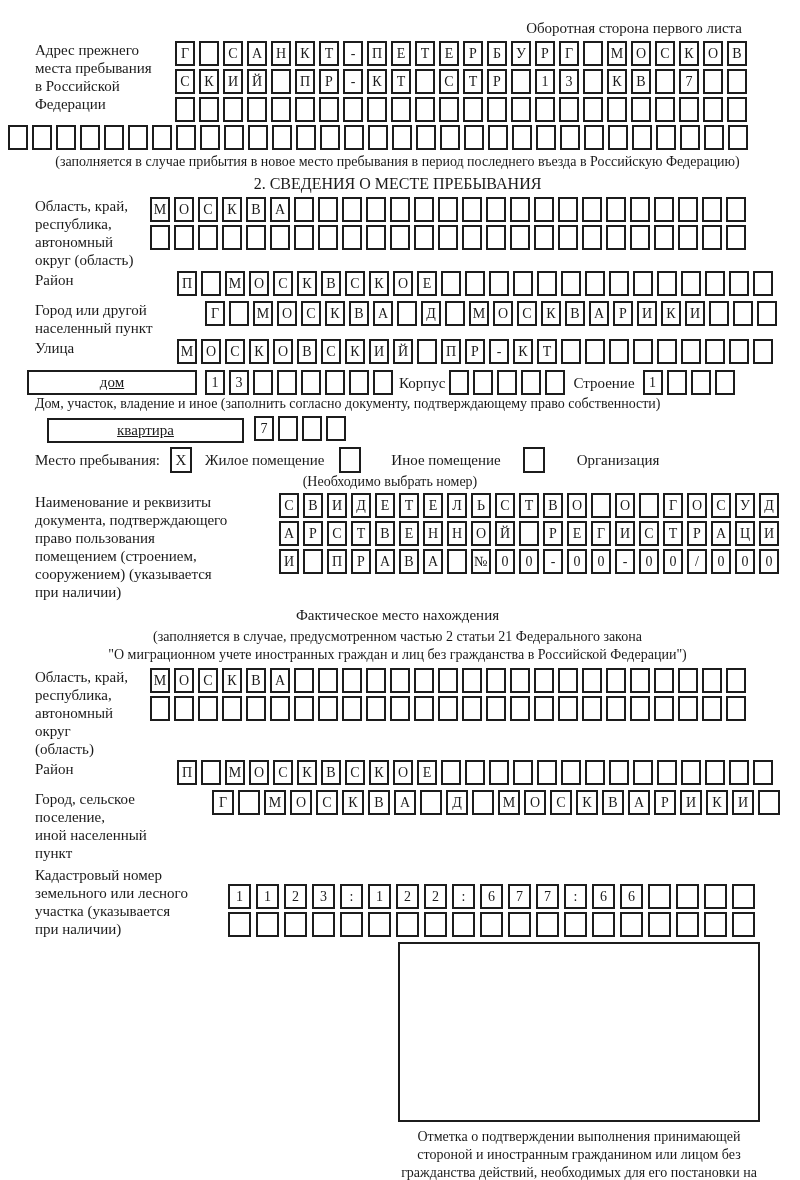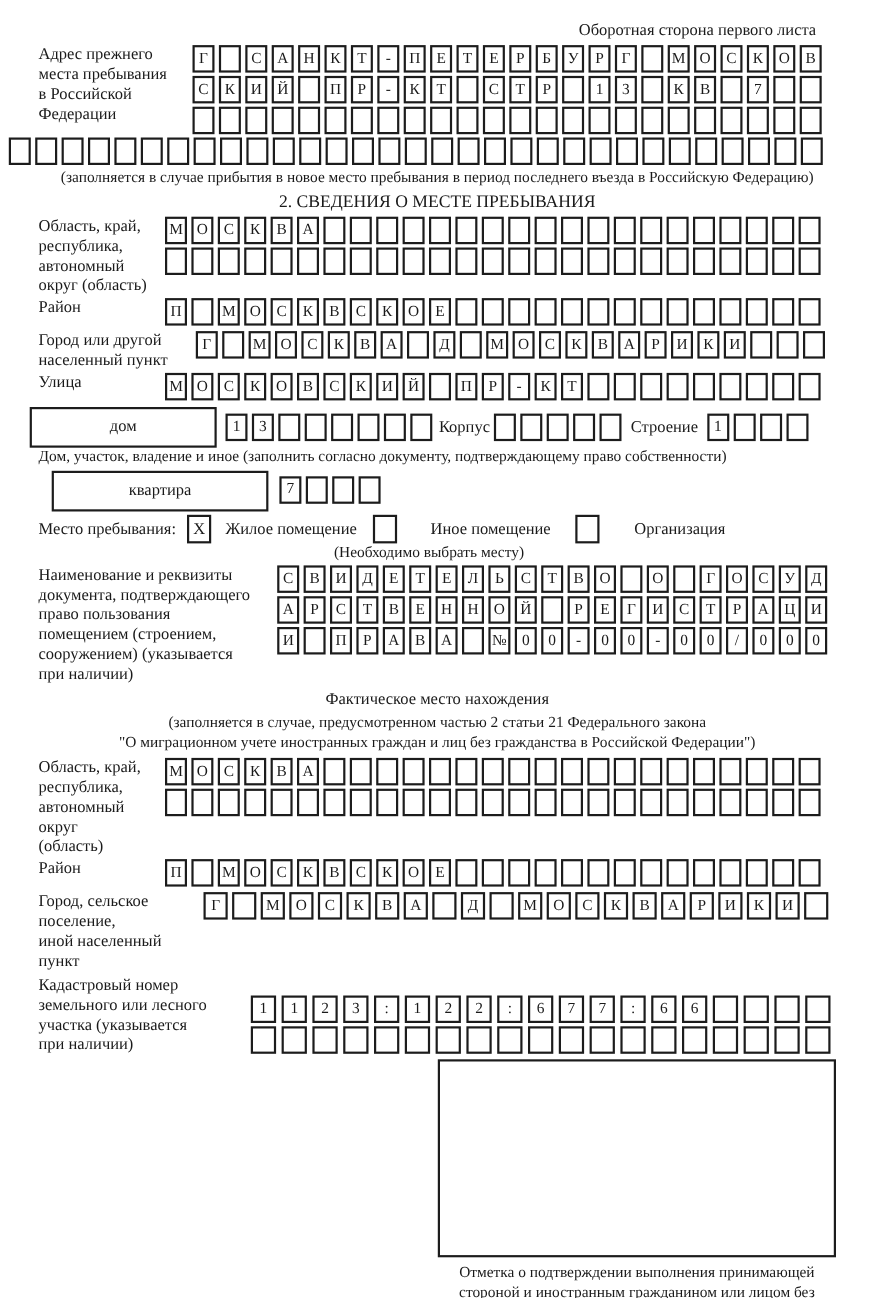--- a/index.html
+++ b/index.html
@@ -24,34 +24,34 @@
     font-size:14px; line-height:1; background:#fff;
   }
   .cell.wide { width:22px; }
   .cell.cad  { width:23px; margin-right:5px; }
 
   .note { font-size:14px; line-height:18px; }
   .note-center { text-align:center; }
   .sec-title { text-align:center; font-weight:normal; font-size:16px; margin-top:4px; margin-bottom:4px; }
 
   .labelbox {
-    border:2px solid #1c1c1c; height:37px; flex:none;
-    display:flex; align-items:center; justify-content:center; font-size:15px; background:#fff;
+    border:2px solid #1c1c1c; height:25px; flex:none;
+    display:flex; align-items:center; justify-content:center; font-size:15px; background:#fff;text-decoration:underline;
   }
   .checkbox {
     width:22px; height:26px; flex:none; border:2px solid #1c1c1c;
     display:inline-flex; align-items:center; justify-content:center; font-size:15px; background:#fff;
   }
   .opt-label { font-size:15px; line-height:26px; }
 
   .stamp-wrap { margin-left:358px; width:372px; margin-top:2px; }
   .stamp-box { width:362px; height:180px; border:2px solid #1c1c1c; margin-left:5px; background:#fff; }
   .stamp-caption { margin-top:6px; font-size:14px; line-height:18px; text-align:center; }
 
-  .mt2{margin-top:2px;} .mt3{margin-top:3px;} .mt4{margin-top:4px;} .mt6{margin-top:6px;}
+  .mt2{margin-top:2px;gap:27px;} .mt3{margin-top:3px;} .mt4{margin-top:4px;} .mt6{margin-top:6px;}
   .w115{width:115px;} .w140{width:140px;} .w143{width:143px;} .w150{width:150px;} .w193{width:193px;} .w217{width:217px;}
 </style>
 </head>
 <body>
 
 <div class="sheet">
 
   <div class="corner">Оборотная сторона первого листа</div>
 
   <div class="frow" style="margin-top:4px;">
@@ -375,21 +375,21 @@
 
   <div class="frow mt3" style="align-items:center;">
     <div class="lbl">Место пребывания:</div>
     <span class="checkbox" style="margin-left:10px;">X</span>
     <span class="opt-label" style="margin-left:13px;">Жилое помещение</span>
     <span class="checkbox" style="margin-left:15px;"></span>
     <span class="opt-label" style="margin-left:30px;">Иное помещение</span>
     <span class="checkbox" style="margin-left:22px;"></span>
     <span class="opt-label" style="margin-left:32px;">Организация</span>
   </div>
-  <div class="note" style="margin-left:180px;width:350px;text-align:center;">(Необходимо выбрать месту)</div>
+  <div class="note" style="margin-left:180px;width:350px;text-align:center;">(Необходимо выбрать номер)</div>
 
   <div class="frow mt2">
     <div class="lbl w217">Наименование и реквизиты
 документа, подтверждающего
 право пользования
 помещением (строением,
 сооружением) (указывается
 при наличии)</div>
     <div class="gridcol">
       <div class="grid">

